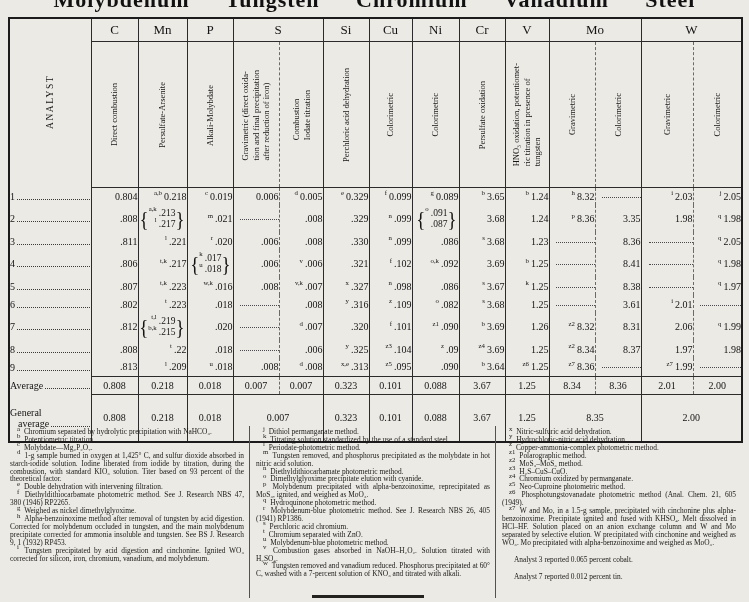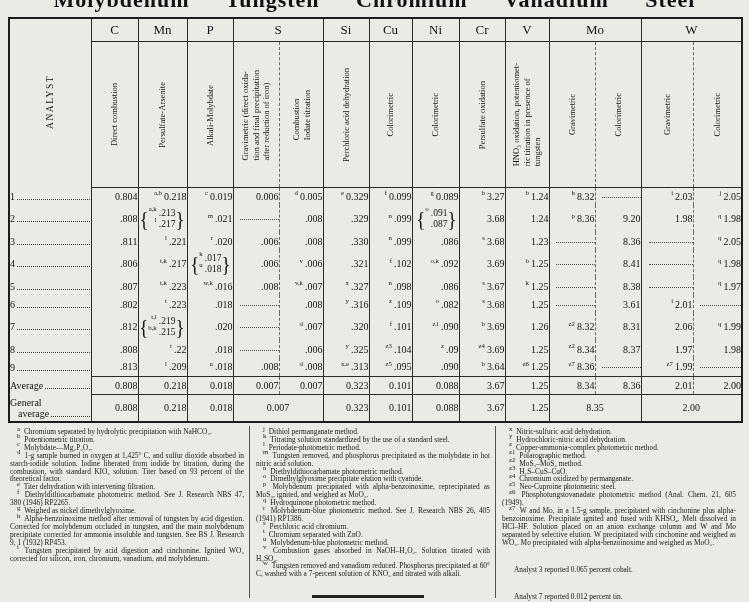--- a/index.html
+++ b/index.html
@@ -22,21 +22,21 @@
     font-size:10px;color:#141414;
   }
   table.res th,table.res td{
     border-left:1px solid #2b2b2b;padding:0;overflow:hidden;
     font-weight:normal;vertical-align:middle;
   }
   table.res .c0{border-left:none;}
   table.res .dashleft{border-left:1px dashed #6a6a6a;}
   tr.h-g{height:23px;} tr.h-m{height:146px;}
   tr.h-r{height:18px;} tr.h-rb{height:27px;}
-  tr.h-a{height:18px;} tr.h-ga{height:28px;}
+  tr.h-a{height:18px;} tr.h-ga{height:48px;}
   .grp{font-weight:bold;font-size:13px;text-align:center;border-bottom:1px solid #2b2b2b;}
   .mcell{border-bottom:1px solid #2b2b2b;text-align:center;vertical-align:bottom;}
   .vert{
     display:inline-block;writing-mode:vertical-rl;transform:rotate(180deg);
     white-space:pre-line;font-size:8.5px;line-height:10.5px;
     padding:2px 0 6px 0;text-align:left;
   }
   .analystcell{border-bottom:none;text-align:center;vertical-align:middle;}
   .analystcell .vert{font-size:9.5px;letter-spacing:1.5px;padding:0;}
   .rowlab{
@@ -44,34 +44,34 @@
   }
   .rowlab .lab{display:flex;align-items:baseline;}
   .rowlab .fill{flex:1;border-bottom:1px dotted #3a3a3a;margin:0 1px 2px 2px;height:1px;}
   .num{text-align:right;padding-right:5px;white-space:nowrap;}
   sup.fn{font-size:6.8px;line-height:0;margin-right:2px;}
   .lead{display:inline-block;width:86%;border-bottom:1px dotted #4a4a4a;height:1px;margin-bottom:2px;}
   .brwrap{display:flex;align-items:center;justify-content:flex-end;padding-right:2px;}
   .brch{font-size:19px;font-weight:400;line-height:1;transform:scaleY(1.15);}
   .bst{display:inline-block;}
   .bln{display:block;text-align:right;font-size:9.5px;line-height:11px;white-space:nowrap;}
-  .sep{border-top:1px solid #2b2b2b;}
+  .sep{border-top:1px solid #2b2b2b;text-align:center;}
   .gencell{text-align:center;padding-right:0;}
   .galab{line-height:11px;padding-top:2px;}
   .galab .l2{display:flex;align-items:baseline;padding-left:8px;}
   .galab .fill{flex:1;border-bottom:1px dotted #3a3a3a;margin:0 1px 2px 2px;height:1px;}
   
   .foot{
     position:absolute;left:8px;top:426px;width:733px;height:172px;
     display:flex;font-size:7.4px;line-height:7.9px;text-align:justify;color:#1b1916;
   }
   .fcol{flex:1;padding:2px 5px 0 2px;}
   .fcol+.fcol{border-left:1px solid #55524c;padding-left:6px;}
   p.fnote{margin:0;text-indent:7px;}
-  p.plain{margin:19px 0 0 0;text-indent:12px;}
+  p.plain{margin:9px 0 0 0;text-indent:12px;}
   .botrule{position:absolute;left:312px;top:595px;width:112px;height:3px;background:#24221f;}
 </style>
 </head>
 <body>
 
 <div class="page">
   <div class="titleclip">
     <div class="titletext">Molybdenum  Tungsten  Chromium  Vanadium Steel</div>
   </div>
 
@@ -139,21 +139,21 @@
             </span>
           </td>
           <td class="num"><span class="val">0.804</span></td>
           <td class="num"><sup class="fn">a,b</sup><span class="val">0.218</span></td>
           <td class="num"><sup class="fn">c</sup><span class="val">0.019</span></td>
           <td class="num"><span class="val">0.006</span></td>
           <td class="dashleft num"><sup class="fn">d</sup><span class="val">0.005</span></td>
           <td class="num"><sup class="fn">e</sup><span class="val">0.329</span></td>
           <td class="num"><sup class="fn">f</sup><span class="val">0.099</span></td>
           <td class="num"><sup class="fn">g</sup><span class="val">0.089</span></td>
-          <td class="num"><sup class="fn">b</sup><span class="val">3.27</span></td>
+          <td class="num"><sup class="fn">b</sup><span class="val">3.65</span></td>
           <td class="num"><sup class="fn">b</sup><span class="val">1.24</span></td>
           <td class="num"><sup class="fn">h</sup><span class="val">8.32</span></td>
           <td class="dashleft num"><span class="lead"></span></td>
           <td class="num"><sup class="fn">i</sup><span class="val">2.03</span></td>
           <td class="dashleft num"><sup class="fn">j</sup><span class="val">2.05</span></td>
         </tr>
         <tr class="h-rb">
           <td class="rowlab c0">
             <span class="lab">
               <span>2</span>
@@ -182,21 +182,21 @@
               <span class="bst">
                 <span class="bln"><sup class="fn">o</sup><span>.091</span></span>
                 <span class="bln"><span>.087</span></span>
               </span>
               <span class="brch">}</span>
             </span>
           </td>
           <td class="num"><span class="val">3.68</span></td>
           <td class="num"><span class="val">1.24</span></td>
           <td class="num"><sup class="fn">p</sup><span class="val">8.36</span></td>
-          <td class="dashleft num"><span class="val">9.20</span></td>
+          <td class="dashleft num"><span class="val">3.35</span></td>
           <td class="num"><span class="val">1.98</span></td>
           <td class="dashleft num"><sup class="fn">q</sup><span class="val">1.98</span></td>
         </tr>
         <tr class="h-r">
           <td class="rowlab c0">
             <span class="lab">
               <span>3</span>
               <span class="fill"></span>
             </span>
           </td>
@@ -409,21 +409,21 @@
         </tr>
       </tbody>
   </table>
 
   <div class="foot">
     <div class="fcol">
         <p class="fnote"><sup class="fn">a</sup> <span>Chromium separated by hydrolytic precipitation with NaHCO₃.</span></p>
         <p class="fnote"><sup class="fn">b</sup> <span>Potentiometric titration.</span></p>
         <p class="fnote"><sup class="fn">c</sup> <span>Molybdate—Mg₂P₂O₇.</span></p>
         <p class="fnote"><sup class="fn">d</sup> <span>1-g sample burned in oxygen at 1,425° C, and sulfur dioxide absorbed in starch-iodide solution. Iodine liberated from iodide by titration, during the combustion, with standard KIO₃ solution. Titer based on 93 percent of the theoretical factor.</span></p>
-        <p class="fnote"><sup class="fn">e</sup> <span>Titer dehydration with intervening filtration.</span></p>
+        <p class="fnote"><sup class="fn">e</sup> <span>Double dehydration with intervening filtration.</span></p>
         <p class="fnote"><sup class="fn">f</sup> <span>Diethyldithiocarbamate photometric method. See J. Research NBS 47, 380 (1946) RP2265.</span></p>
         <p class="fnote"><sup class="fn">g</sup> <span>Weighed as nickel dimethylglyoxime.</span></p>
         <p class="fnote"><sup class="fn">h</sup> <span>Alpha-benzoinoxime method after removal of tungsten by acid digestion. Corrected for molybdenum occluded in tungsten, and the main molybdenum precipitate corrected for ammonia insoluble and tungsten. See BS J. Research 9, 1 (1932) RP453.</span></p>
         <p class="fnote"><sup class="fn">i</sup> <span>Tungsten precipitated by acid digestion and cinchonine. Ignited WO₃ corrected for silicon, iron, chromium, vanadium, and molybdenum.</span></p>
       </div>
     <div class="fcol">
         <p class="fnote"><sup class="fn">j</sup> <span>Dithiol permanganate method.</span></p>
         <p class="fnote"><sup class="fn">k</sup> <span>Titrating solution standardized by the use of a standard steel.</span></p>
         <p class="fnote"><sup class="fn">l</sup> <span>Periodate-photometric method.</span></p>
         <p class="fnote"><sup class="fn">m</sup> <span>Tungsten removed, and phosphorus precipitated as the molybdate in hot nitric acid solution.</span></p>
@@ -439,21 +439,21 @@
         <p class="fnote"><sup class="fn">w</sup> <span>Tungsten removed and vanadium reduced.  Phosphorus precipitated at 60° C, washed with a 7-percent solution of KNO₃ and titrated with alkali.</span></p>
       </div>
     <div class="fcol">
         <p class="fnote"><sup class="fn">x</sup> <span>Nitric-sulfuric acid dehydration.</span></p>
         <p class="fnote"><sup class="fn">y</sup> <span>Hydrochloric-nitric acid dehydration.</span></p>
         <p class="fnote"><sup class="fn">z</sup> <span>Copper-ammonia-complex photometric method.</span></p>
         <p class="fnote"><sup class="fn">z1</sup> <span>Polarographic method.</span></p>
         <p class="fnote"><sup class="fn">z2</sup> <span>MoS₃–MoS₃ method.</span></p>
         <p class="fnote"><sup class="fn">z3</sup> <span>H₂S–CuS–CuO.</span></p>
         <p class="fnote"><sup class="fn">z4</sup> <span>Chromium oxidized by permanganate.</span></p>
-        <p class="fnote"><sup class="fn">z5</sup> <span>Neo-Cuproine photometric steel.</span></p>
+        <p class="fnote"><sup class="fn">z5</sup> <span>Neo-Cuproine photometric method.</span></p>
         <p class="fnote"><sup class="fn">z6</sup> <span>Phosphotungstovanadate photometric method (Anal. Chem. 21, 605 (1949).</span></p>
         <p class="fnote"><sup class="fn">z7</sup> <span>W and Mo, in a 1.5-g sample, precipitated with cinchonine plus alpha-benzoinoxime.  Precipitate ignited and fused with KHSO₄.  Melt dissolved in HCl–HF. Solution placed on an anion exchange column and W and Mo separated by selective elution.  W precipitated with cinchonine and weighed as WO₃.  Mo precipitated with alpha-benzoinoxime and weighed as MoO₃.</span></p>
         <p class="plain">Analyst 3 reported 0.065 percent cobalt.</p>
         <p class="plain">Analyst 7 reported 0.012 percent tin.</p>
       </div>
   </div>
 
   <div class="botrule"></div>
 </div>
 

